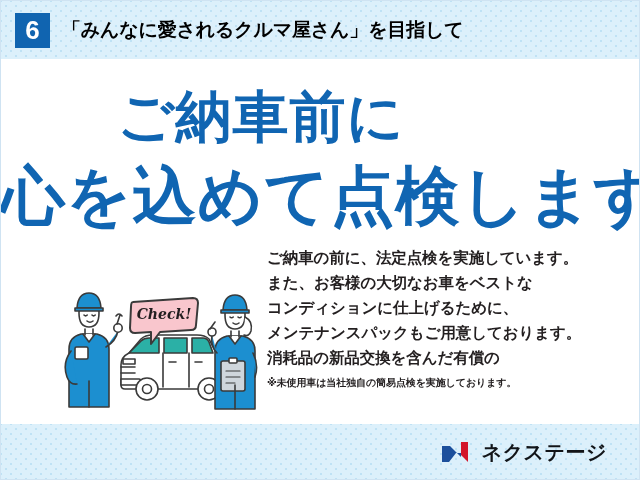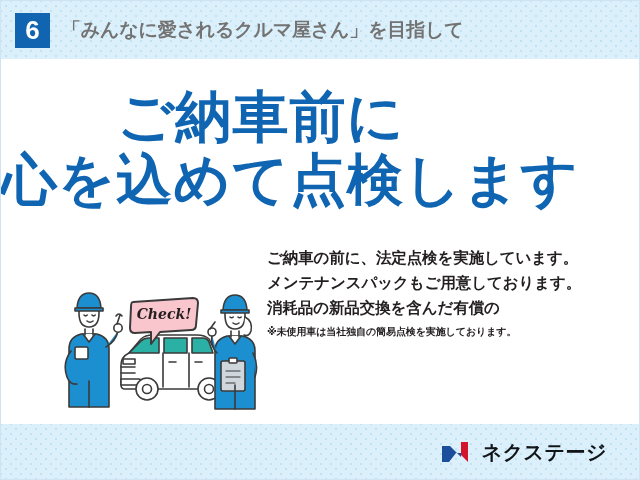--- a/index.html
+++ b/index.html
@@ -58,40 +58,40 @@
     display: flex;
     align-items: center;
     justify-content: center;
     line-height: 1;
     flex: none;
   }
   #header-title {
     margin-left: 12px;
     font-size: 19px;
     font-weight: bold;
-    color: #737373;
+    color: #000000;
     letter-spacing: -0.2px;
     white-space: nowrap;
   }
 
   
   #headline {
     position: absolute;
     top: 84px;
     left: 0;
     width: 520px;
     text-align: center;
     color: #1065b2;
     font-weight: bold;
     font-size: 56px;
     line-height: 1.13;
     letter-spacing: 1px;
   }
   #headline .hl-line { display: block; white-space: nowrap; }
-  #headline-line2 { font-size: 56px; }
+  #headline-line2 { font-size: 64px; margin-top: 12px; }
 
   
   #body-copy {
     position: absolute;
     top: 244px;
     left: 266px;
     width: 350px;
     color: #231f20;
     font-size: 15.5px;
     line-height: 1.62;
@@ -256,20 +256,22 @@
           <path d="M172 96 L172 120"></path>
         </g>
       </g>
 
       <text x="101" y="30" text-anchor="middle" font-family="'DejaVu Serif', serif" font-size="14" font-style="italic" font-weight="bold" fill="#231f20">Check!</text>
     </svg>
   </div>
 
   <div id="body-copy">
     <span class="copy-line">ご納車の前に、法定点検を実施しています。</span>
+    <span class="copy-line">また、お客様の大切なお車をベストな</span>
+    <span class="copy-line">コンディションに仕上げるために、</span>
     <span class="copy-line">メンテナンスパックもご用意しております。</span>
     <span class="copy-line">消耗品の新品交換を含んだ有償の</span>
     <span id="body-note">※未使用車は当社独自の簡易点検を実施しております。</span>
   </div>
 
   <div class="dot-band" id="footer-band"></div>
 
   <div id="footer-row">
     <div id="brand-lockup">
       <svg id="brand-mark" viewBox="0 0 34 22" xmlns="http://www.w3.org/2000/svg">

